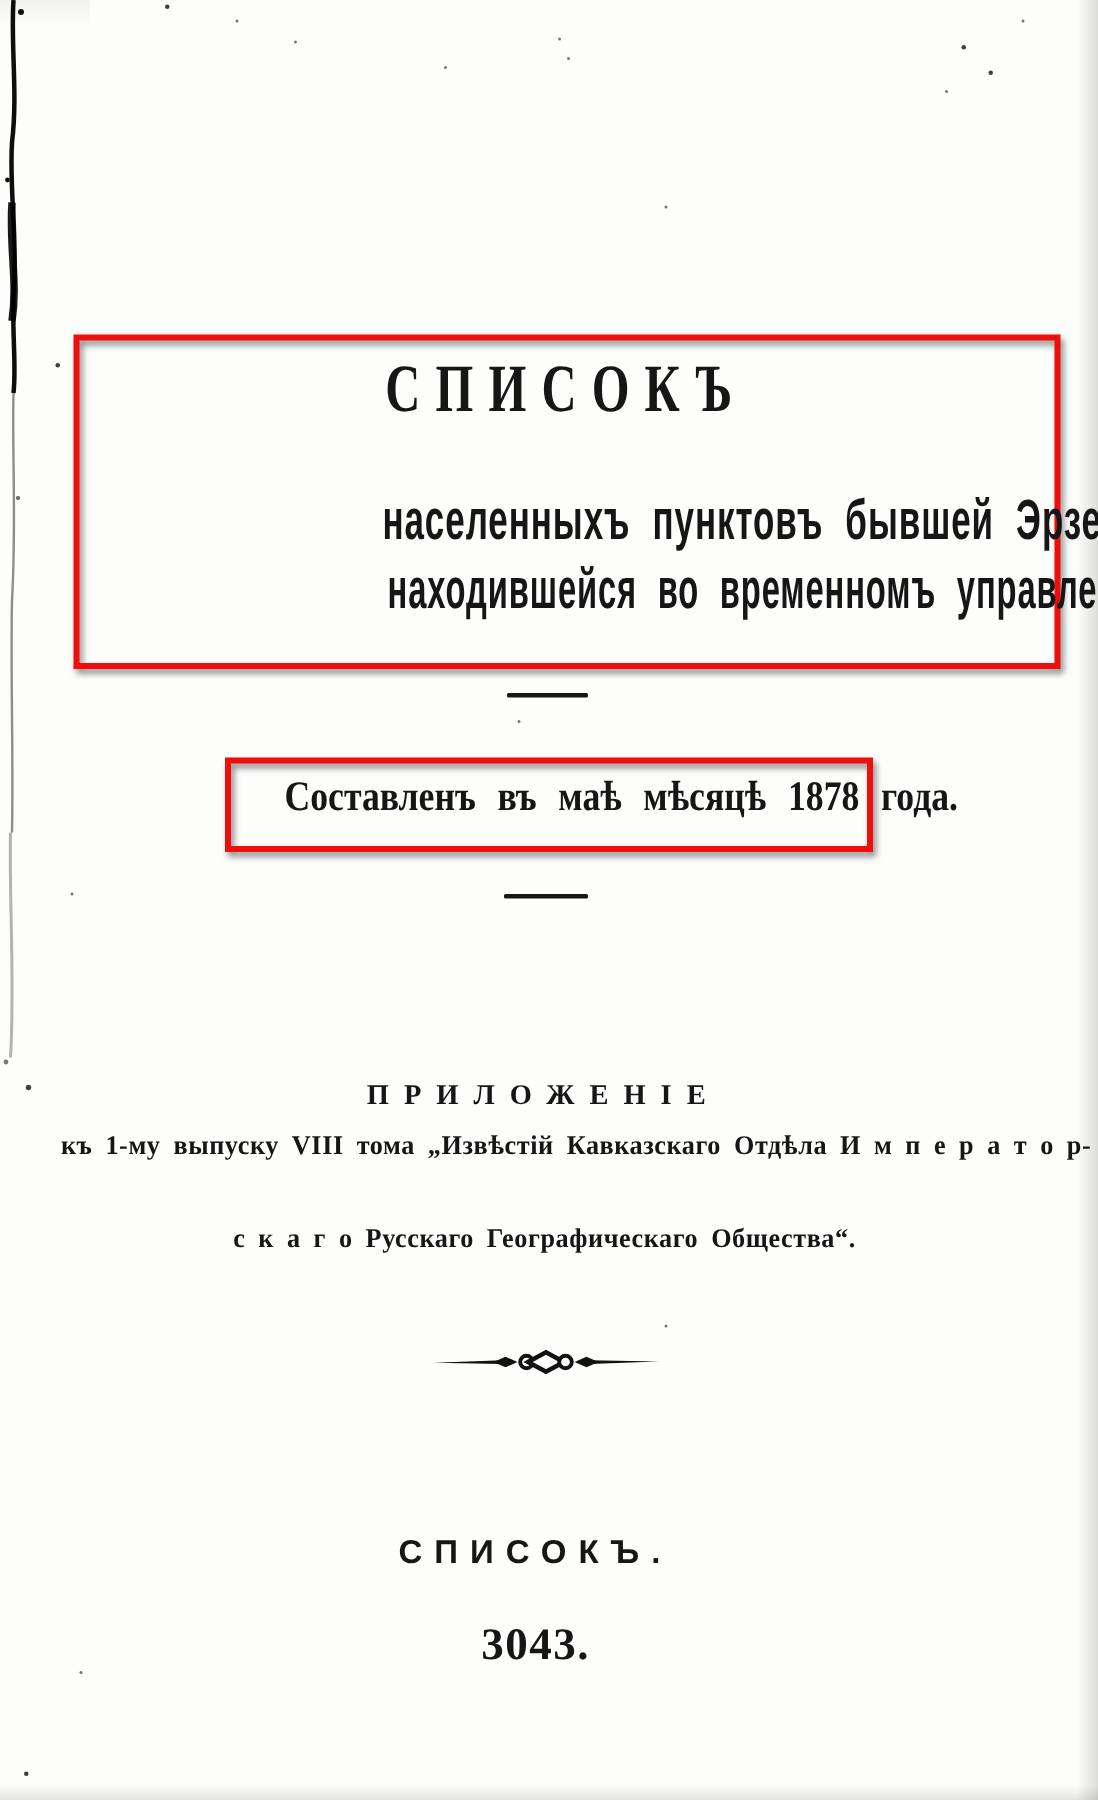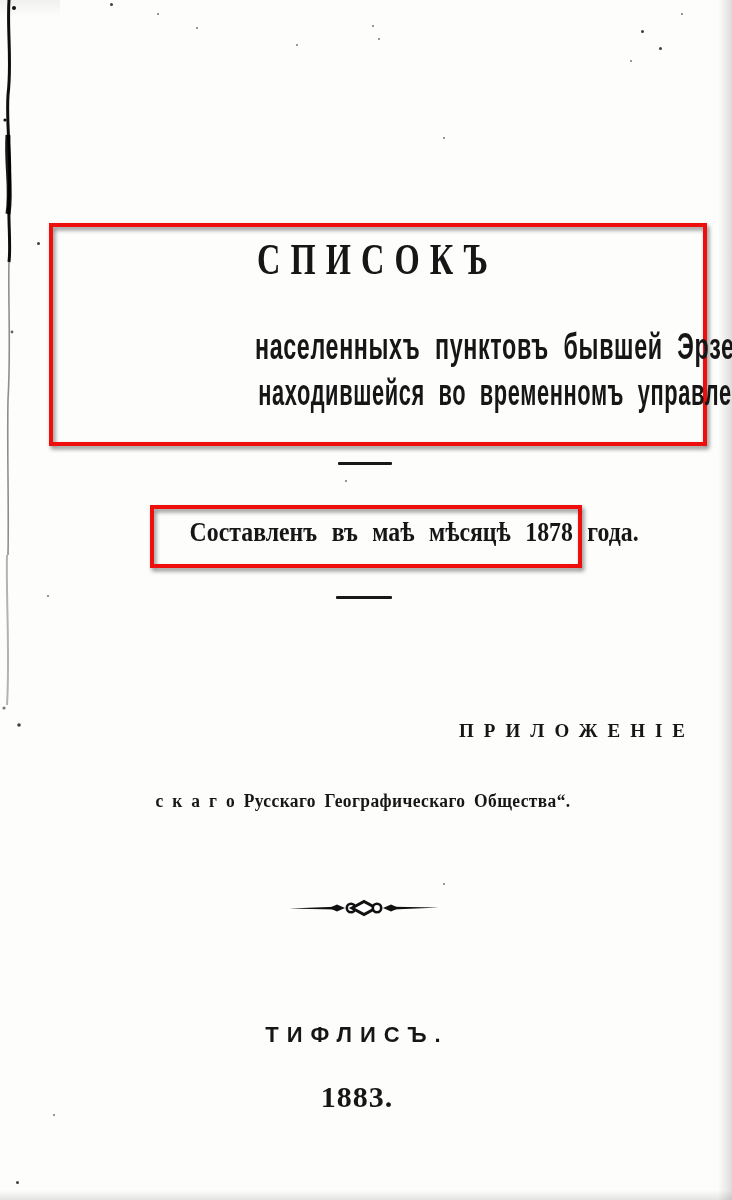--- a/index.html
+++ b/index.html
@@ -48,24 +48,24 @@
   .subtitle span{word-spacing:12px;letter-spacing:1px;transform:scale(0.63,1.02);transform-origin:50% 50%;}
   .subtitle.l2 span{transform:scale(0.59,1.02);}
 
   .rule{position:absolute;height:3px;background:#181818;border-radius:1px;}
   .rule1{left:338px;top:462px;width:54px;}
   .rule2{left:336px;top:596px;width:56px;}
 
   .date-line{left:150px;top:515px;width:349px;font-weight:bold;font-size:28px;line-height:34px;}
   .date-line span{word-spacing:10px;transform:scale(0.85,1);transform-origin:50% 50%;}
 
-  .appendix-heading{left:30px;top:722px;width:665px;font-weight:bold;font-size:19px;line-height:18px;text-align:right;}
+  .appendix-heading{left:30px;top:722px;width:665px;font-weight:bold;font-size:19px;line-height:18px;}
   .appendix-heading span{letter-spacing:10px;}
   .appendix-line{left:30px;top:751px;width:665px;font-weight:bold;font-size:18px;line-height:24px;}
-  .appendix-line.al2{top:789px;}
+  .appendix-line.al2{top:813px;}
   .appendix-line span{word-spacing:4px;letter-spacing:0.4px;transform:scale(0.97,1);transform-origin:50% 50%;}
 
   .ornament{position:absolute;left:289px;top:899px;}
 
   .city{left:27px;top:1024px;width:660px;
     font-family:"Liberation Sans", sans-serif;font-weight:bold;font-size:22px;line-height:22px;}
   .city span{letter-spacing:8px;}
   .publisher{left:27px;top:1051px;width:660px;font-weight:bold;font-size:19px;line-height:24px;}
   .publisher span{word-spacing:5px;transform:scale(0.96,1);transform-origin:50% 50%;}
   .year{left:27px;top:1081px;width:660px;font-weight:bold;font-size:30px;line-height:32px;letter-spacing:1px;}
@@ -125,34 +125,37 @@
 
   <div class="abs date-line">
     <span>Составленъ въ маѣ мѣсяцѣ 1878 года.</span>
   </div>
 
   <div class="rule rule2"></div>
 
   <div class="abs appendix-heading">
     <span>ПРИЛОЖЕНІЕ</span>
   </div>
+  <div class="abs appendix-line al1">
+    <span>къ 1-му выпуску VIII тома „Извѣстій Кавказскаго Отдѣла И м п е р а т о р-</span>
+  </div>
   <div class="abs appendix-line al2">
     <span>с к а г о  Русскаго  Географическаго  Общества“.</span>
   </div>
 
   <svg class="ornament" width="150" height="18" viewBox="0 0 150 18">
     <polygon points="0,9.5 46,7.8 46,10.4" fill="#111"></polygon>
     <polygon points="150,8.6 104,7.8 104,10.4" fill="#111"></polygon>
     <polygon points="40,9 48,5.5 56,9 48,12.5" fill="#111"></polygon>
     <circle cx="62" cy="9" r="4.2" fill="#fff" stroke="#111" stroke-width="2.6"></circle>
     <polygon points="63,9 75,2.5 87,9 75,15.5" fill="#fff" stroke="#111" stroke-width="3"></polygon>
     <circle cx="88" cy="9" r="4.2" fill="#fff" stroke="#111" stroke-width="2.6"></circle>
     <polygon points="94,9 102,5.5 110,9 102,12.5" fill="#111"></polygon>
   </svg>
 
   <div class="abs city">
-    <span>ТИФЛИСЪ.</span>
+    <span>СПИСОКЪ.</span>
   </div>
   <div class="abs year">
-    <span>1883.</span>
+    <span>3043.</span>
   </div>
 
 </div>
 
 </body></html>

